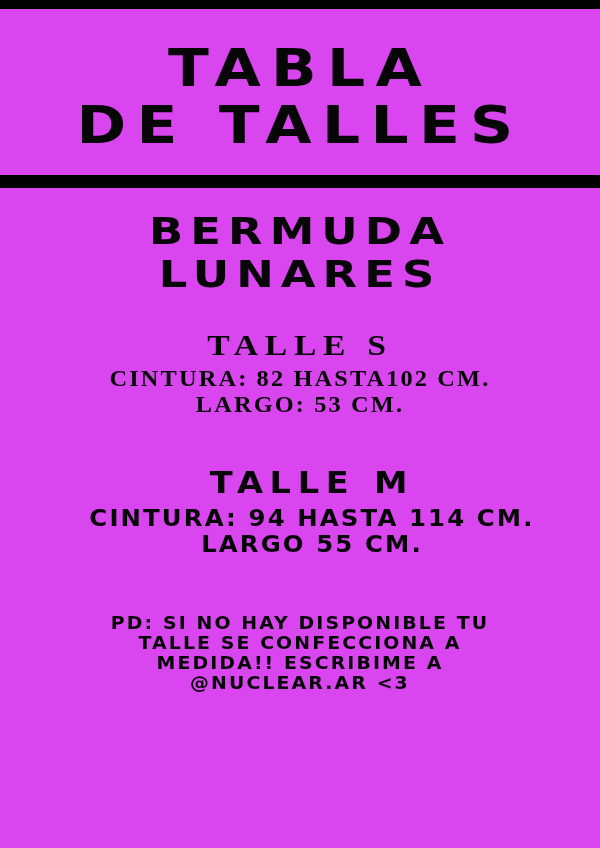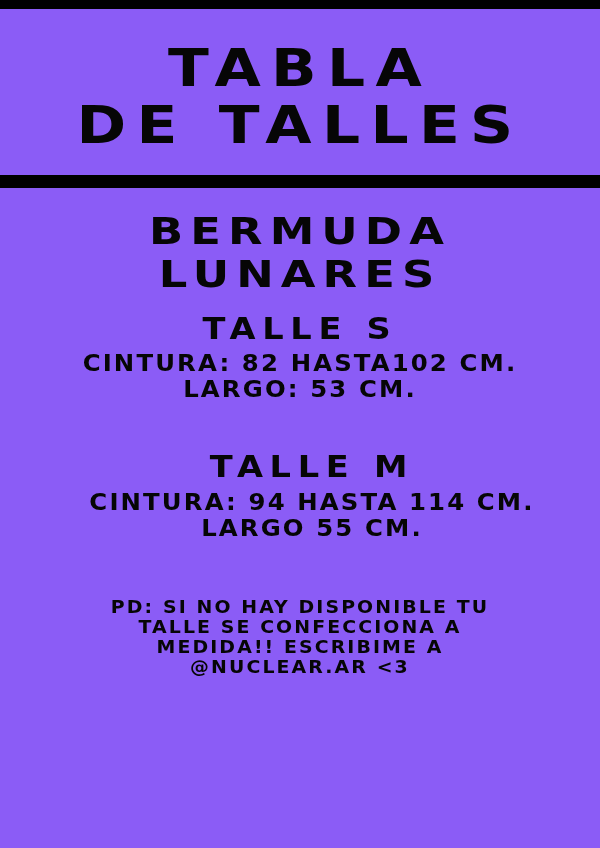--- a/index.html
+++ b/index.html
@@ -5,21 +5,21 @@
   html, body {
     margin: 0;
     padding: 0;
     background: #ffffff;
   }
   .page {
     position: relative;
     width: 600px;
     height: 848px;
     overflow: hidden;
-    background: #8b5cf6;
+    background: #d946ef;
     color: #060606;
     font-family: "DejaVu Sans", "Liberation Sans", sans-serif;
     font-weight: bold;
     text-align: center;
     -webkit-font-smoothing: antialiased;
   }
   .top-bar {
     width: 100%;
     height: 9px;
     background: #000000;
@@ -58,21 +58,21 @@
   }
   .size-lines {
     margin-top: 5px;
     font-size: 23px;
     line-height: 26px;
     letter-spacing: 2px;
     transform: scaleX(1.06);
     transform-origin: 50% 50%;
     white-space: nowrap;
   }
-  .size-s { margin-top: 16px; }
+  .size-s { margin-top: 32px; font-family: Liberation Serif, serif; }
   .size-m { margin-top: 48px; margin-left: 24px; }
   .size-m .size-lines { margin-top: 6px; }
   .size-l { margin-top: 48px; }
   .size-l .size-lines { margin-top: 8px; }
   .footer {
     margin-top: 56px;
     font-size: 18px;
     line-height: 20px;
     letter-spacing: 2px;
     transform: scaleX(1.05);

